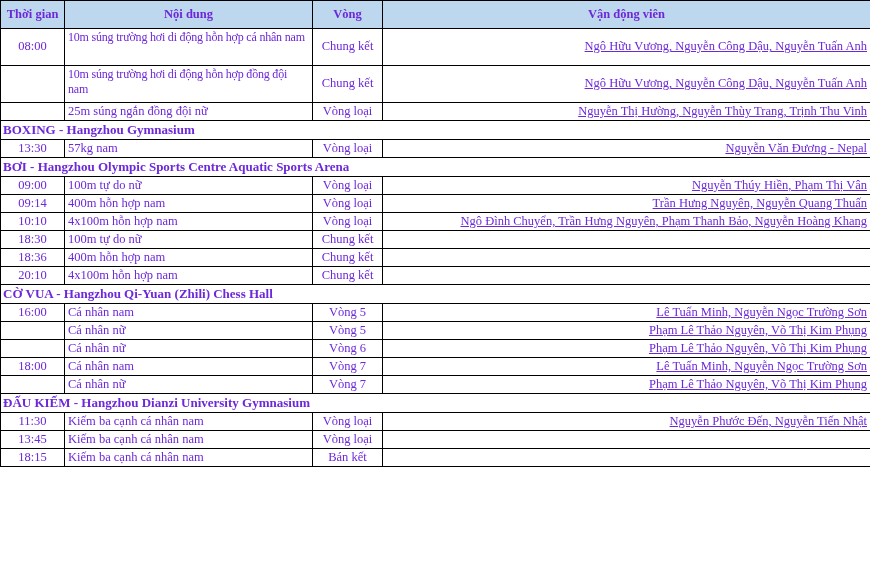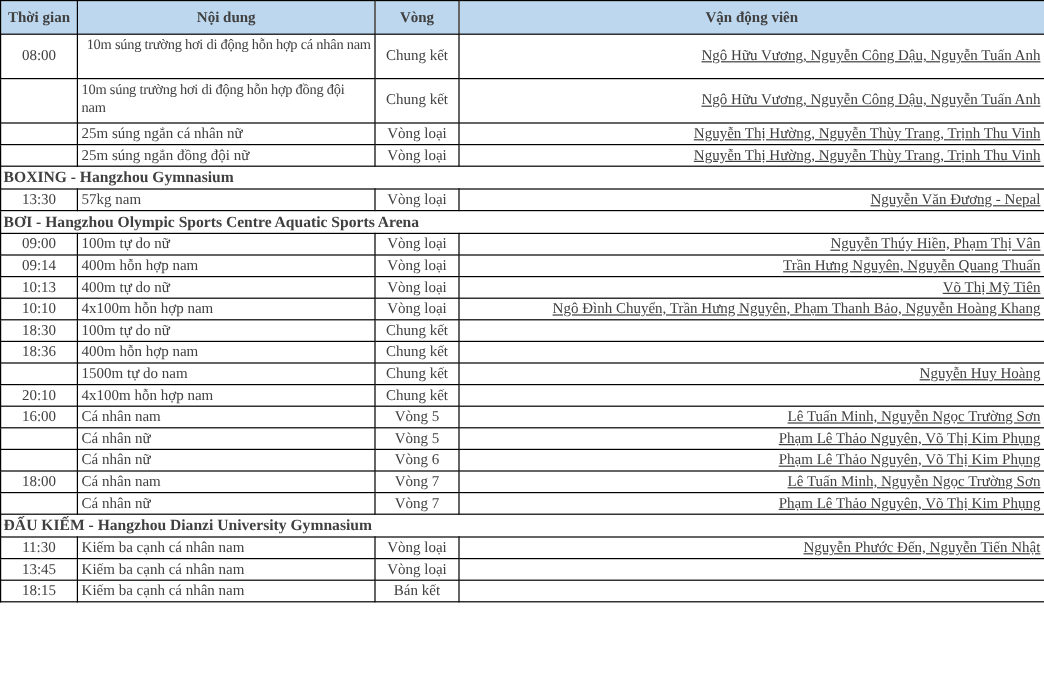--- a/index.html
+++ b/index.html
@@ -4,21 +4,21 @@
 <style>
   html, body { margin: 0; padding: 0; background: #ffffff; }
   .sheet {
     width: 870px; height: 577px; overflow: hidden; background: #fff;
     font-family: "Liberation Serif", "DejaVu Serif", serif;
     box-sizing: border-box;
   }
   table.schedule {
     border-collapse: collapse; table-layout: fixed; width: 870px;
     font-family: "Liberation Serif", "DejaVu Serif", serif;
-    color: #404040;
+    color: #6d28d9;
   }
   table.schedule th, table.schedule td {
     border: 1px solid #000;
     padding: 0 3px;
     overflow: hidden;
     vertical-align: middle;
     font-size: 12.5px;
     line-height: 1.25;
   }
   thead th {
@@ -36,21 +36,21 @@
     height: 18px;
     padding-left: 2px;
   }
   tr.std  { height: 18px; }
   tr.tall { height: 37px; margin-top: 32px; }
   td.time   { text-align: center; }
   td.round  { text-align: center; }
   td.event  { text-align: left; }
   td.athletes { text-align: right; text-decoration: underline; }
   tr.tall td.event { vertical-align: top; padding-top: 1px; font-size: 12px; letter-spacing: -0.2px; }
-  td.event.nowrap { white-space: nowrap; text-align: right; }
+  td.event.nowrap { white-space: nowrap; }
 </style>
 </head>
 <body>
 
 <div class="sheet">
   <table class="schedule">
     <colgroup>
       <col style="width:64px">
       <col style="width:248px">
       <col style="width:70px">
@@ -72,26 +72,20 @@
           <td class="athletes">Ngô Hữu Vương, Nguyễn Công Dậu, Nguyễn Tuấn Anh</td>
         </tr>
         <tr class="tall">
           <td class="time"></td>
           <td class="event">10m súng trường hơi di động hỗn hợp đồng đội nam</td>
           <td class="round">Chung kết</td>
           <td class="athletes">Ngô Hữu Vương, Nguyễn Công Dậu, Nguyễn Tuấn Anh</td>
         </tr>
         <tr class="std">
           <td class="time"></td>
-          <td class="event">25m súng ngắn cá nhân nữ</td>
-          <td class="round">Vòng loại</td>
-          <td class="athletes">Nguyễn Thị Hường, Nguyễn Thùy Trang, Trịnh Thu Vinh</td>
-        </tr>
-        <tr class="std">
-          <td class="time"></td>
           <td class="event">25m súng ngắn đồng đội nữ</td>
           <td class="round">Vòng loại</td>
           <td class="athletes">Nguyễn Thị Hường, Nguyễn Thùy Trang, Trịnh Thu Vinh</td>
         </tr>
         <tr class="section">
           <td colspan="4">BOXING - Hangzhou Gymnasium</td>
         </tr>
         <tr class="std">
           <td class="time">13:30</td>
           <td class="event">57kg nam</td>
@@ -107,54 +101,45 @@
           <td class="round">Vòng loại</td>
           <td class="athletes">Nguyễn Thúy Hiền, Phạm Thị Vân</td>
         </tr>
         <tr class="std">
           <td class="time">09:14</td>
           <td class="event">400m hỗn hợp nam</td>
           <td class="round">Vòng loại</td>
           <td class="athletes">Trần Hưng Nguyên, Nguyễn Quang Thuấn</td>
         </tr>
         <tr class="std">
-          <td class="time">10:13</td>
-          <td class="event">400m tự do nữ</td>
-          <td class="round">Vòng loại</td>
-          <td class="athletes">Võ Thị Mỹ Tiên</td>
-        </tr>
-        <tr class="std">
           <td class="time">10:10</td>
           <td class="event">4x100m hỗn hợp nam</td>
           <td class="round">Vòng loại</td>
           <td class="athletes">Ngô Đình Chuyển, Trần Hưng Nguyên, Phạm Thanh Bảo, Nguyễn Hoàng Khang</td>
         </tr>
         <tr class="std">
           <td class="time">18:30</td>
           <td class="event">100m tự do nữ</td>
           <td class="round">Chung kết</td>
           <td class="athletes"></td>
         </tr>
         <tr class="std">
           <td class="time">18:36</td>
           <td class="event">400m hỗn hợp nam</td>
           <td class="round">Chung kết</td>
           <td class="athletes"></td>
         </tr>
         <tr class="std">
-          <td class="time"></td>
-          <td class="event">1500m tự do nam</td>
-          <td class="round">Chung kết</td>
-          <td class="athletes">Nguyễn Huy Hoàng</td>
-        </tr>
-        <tr class="std">
           <td class="time">20:10</td>
           <td class="event">4x100m hỗn hợp nam</td>
           <td class="round">Chung kết</td>
           <td class="athletes"></td>
+        </tr>
+        <tr class="section">
+          <td colspan="4">CỜ VUA - Hangzhou Qi-Yuan (Zhili) Chess Hall</td>
         </tr>
         <tr class="std">
           <td class="time">16:00</td>
           <td class="event">Cá nhân nam</td>
           <td class="round">Vòng 5</td>
           <td class="athletes">Lê Tuấn Minh, Nguyễn Ngọc Trường Sơn</td>
         </tr>
         <tr class="std">
           <td class="time"></td>
           <td class="event">Cá nhân nữ</td>

